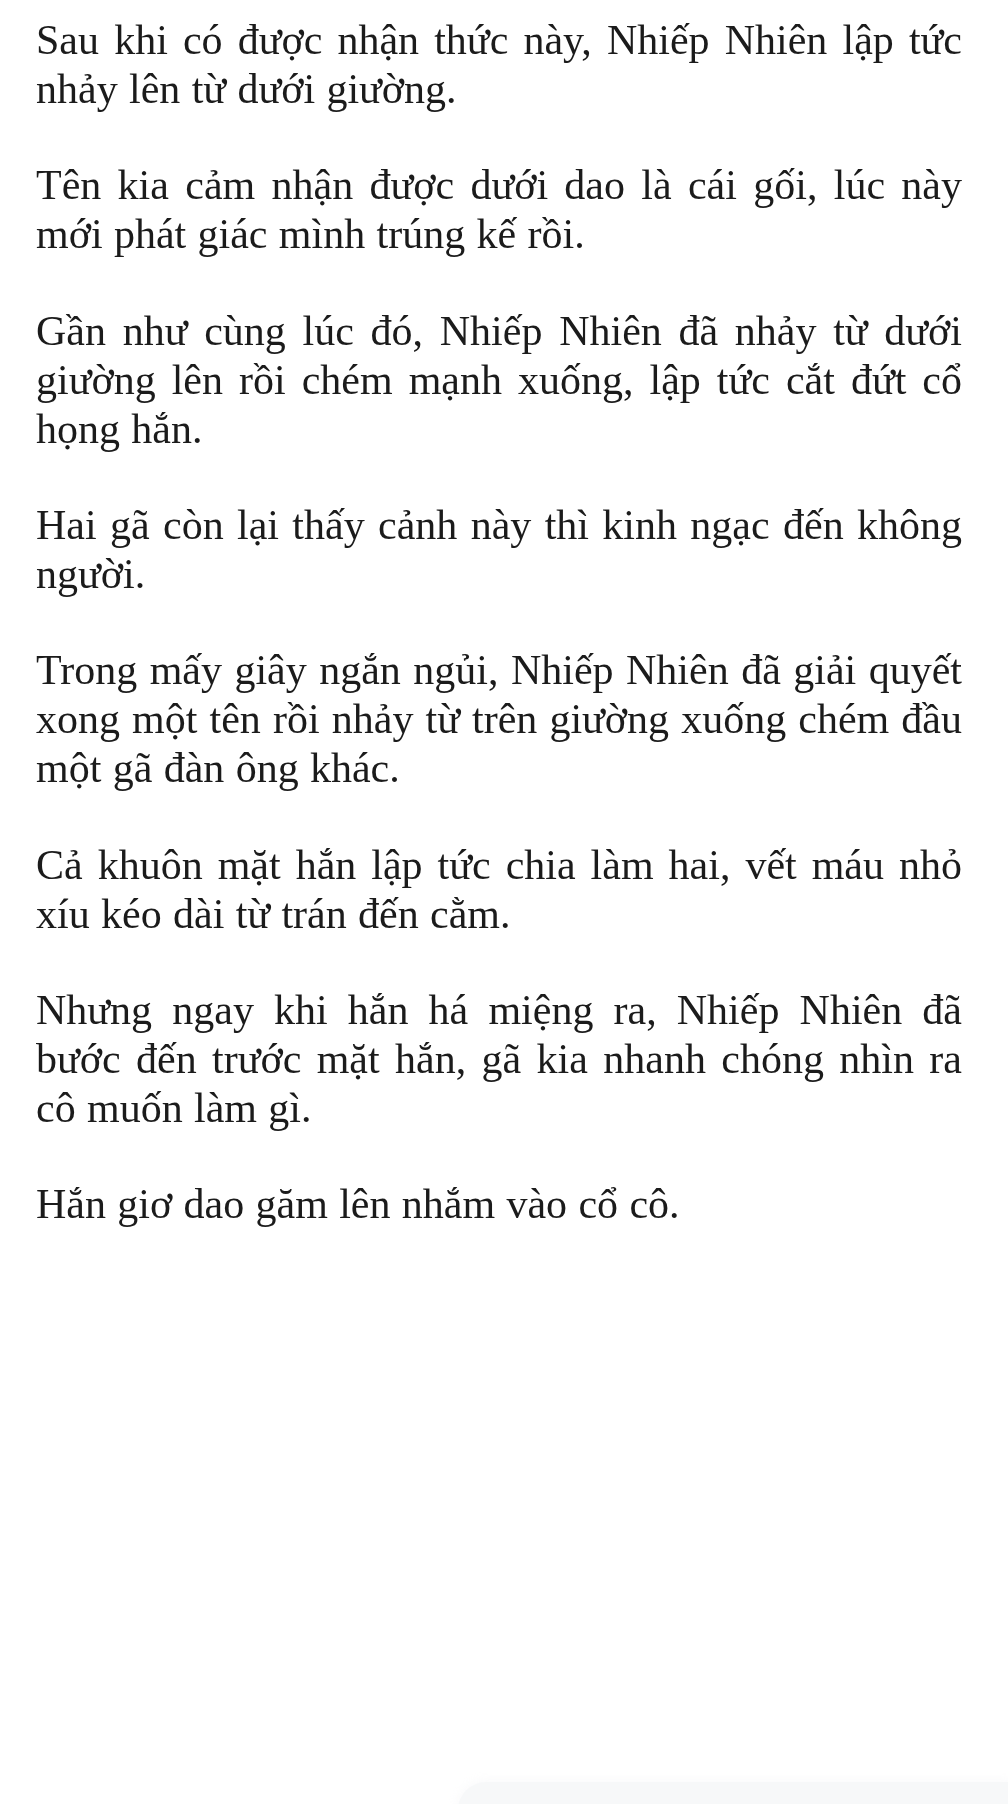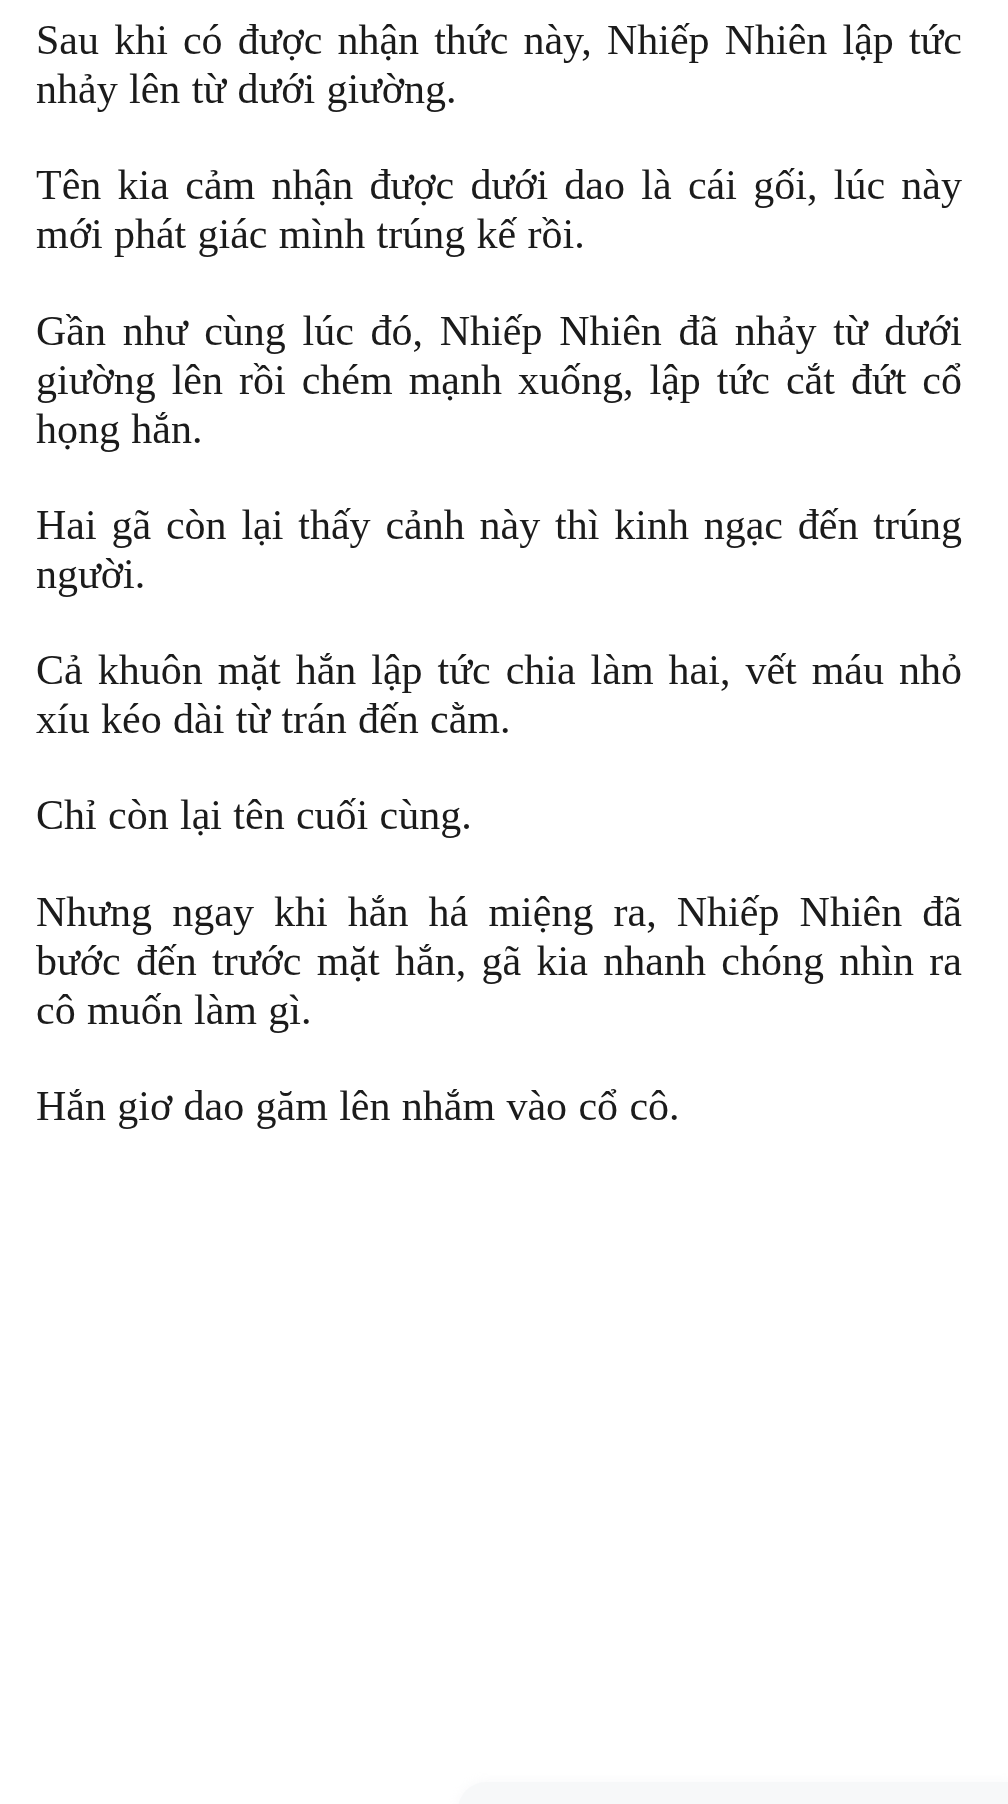--- a/index.html
+++ b/index.html
@@ -46,20 +46,20 @@
     box-shadow: 0 0 10px 2px rgba(250,250,251,0.9);
   }
 </style>
 </head>
 <body>
 
 <main class="reader">
   <p>Sau khi có được nhận thức này, Nhiếp Nhiên lập tức nhảy lên từ dưới giường.</p>
   <p>Tên kia cảm nhận được dưới dao là cái gối, lúc này mới phát giác mình trúng kế rồi.</p>
   <p>Gần như cùng lúc đó, Nhiếp Nhiên đã nhảy từ dưới giường lên rồi chém mạnh xuống, lập tức cắt đứt cổ họng hắn.</p>
-  <p>Hai gã còn lại thấy cảnh này thì kinh ngạc đến trúng người.</p>
+  <p>Hai gã còn lại thấy cảnh này thì kinh ngạc đến không người.</p>
+  <p>Trong mấy giây ngắn ngủi, Nhiếp Nhiên đã giải quyết xong một tên rồi nhảy từ trên giường xuống chém đầu một gã đàn ông khác.</p>
   <p>Cả khuôn mặt hắn lập tức chia làm hai, vết máu nhỏ xíu kéo dài từ trán đến cằm.</p>
-  <p>Chỉ còn lại tên cuối cùng.</p>
   <p>Nhưng ngay khi hắn há miệng ra, Nhiếp Nhiên đã bước đến trước mặt hắn, gã kia nhanh chóng nhìn ra cô muốn làm gì.</p>
   <p>Hắn giơ dao găm lên nhắm vào cổ cô.</p>
 </main>
 
 <div class="bottom-sheet-edge"></div>
 
 </body></html>

